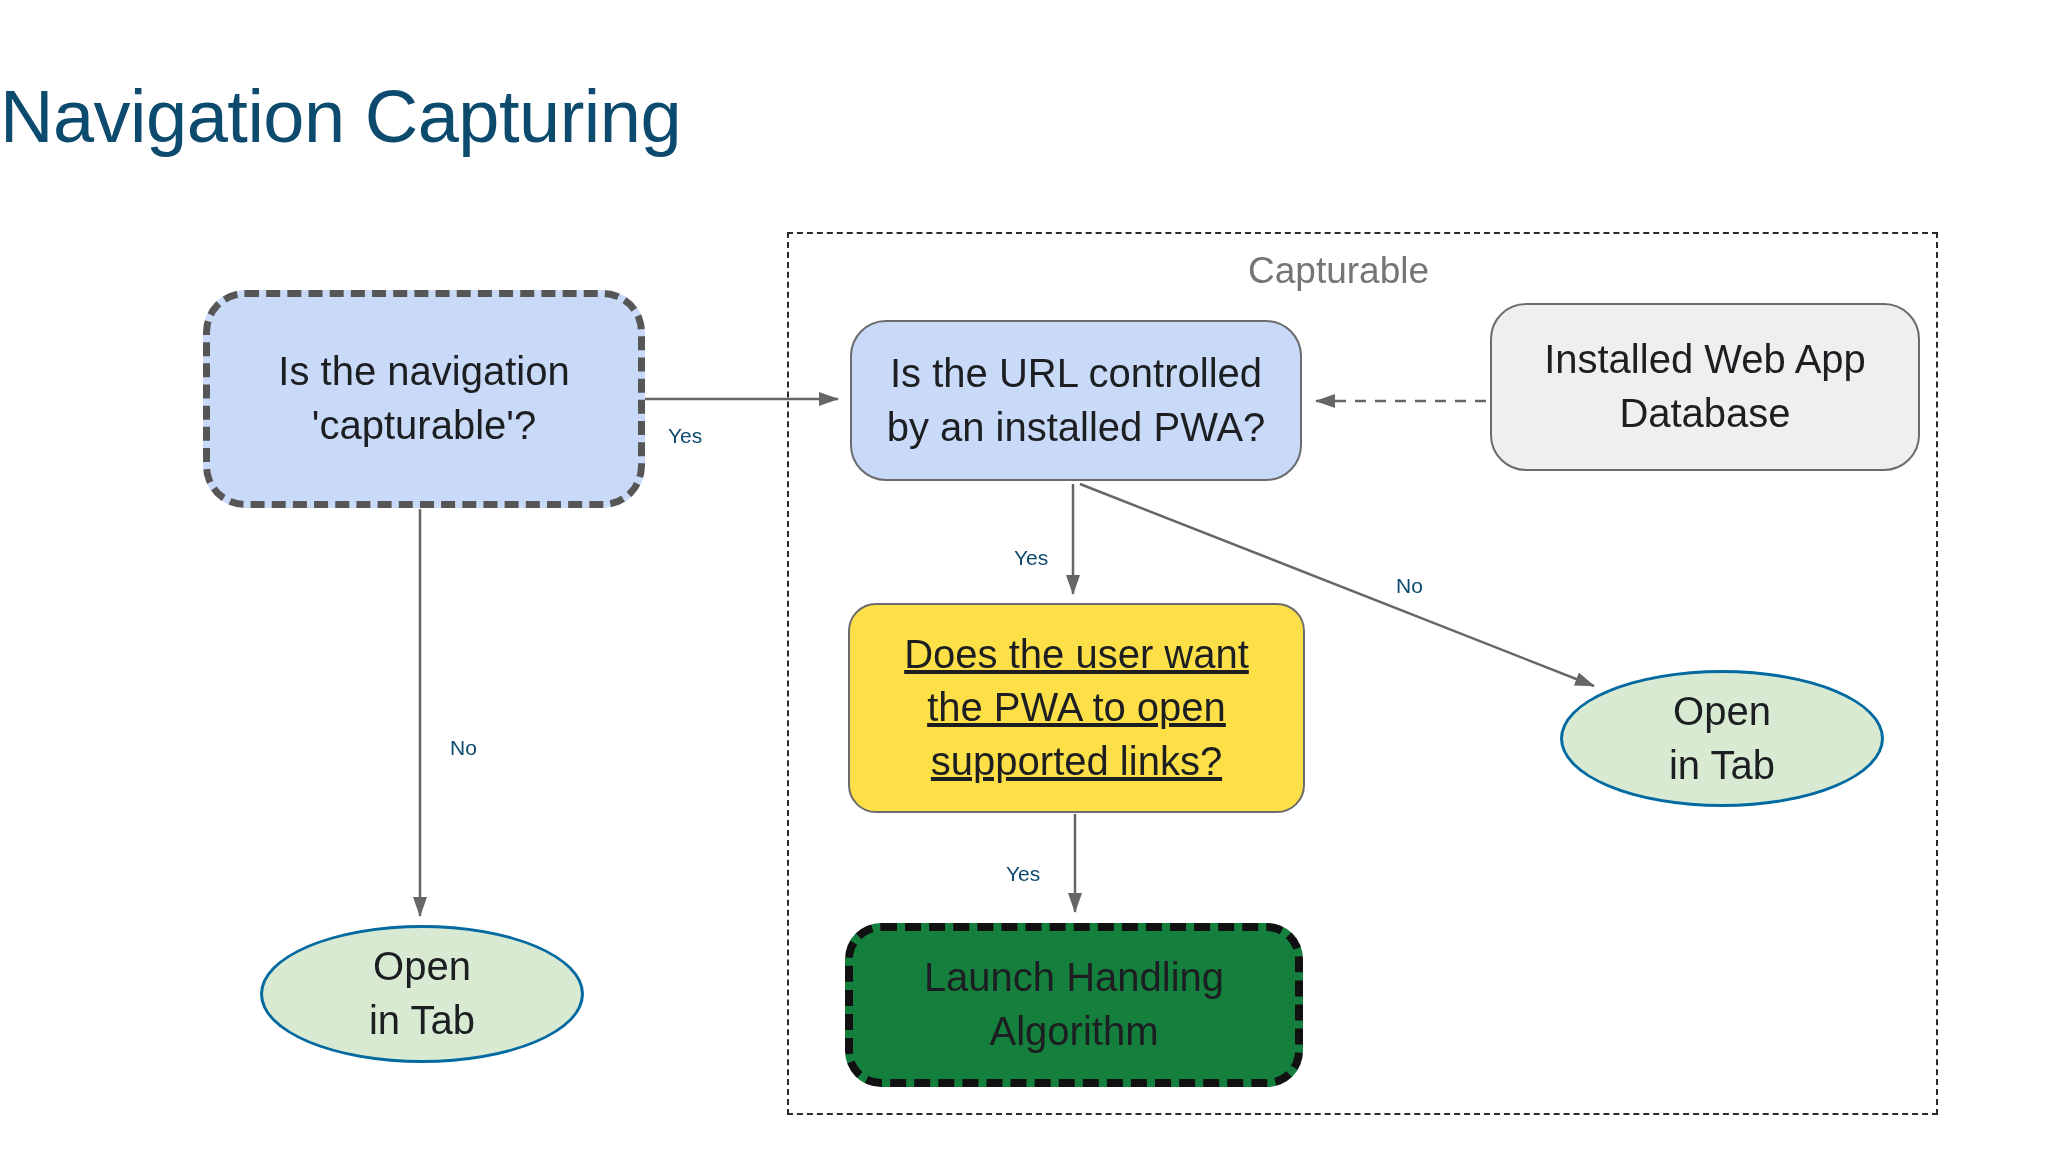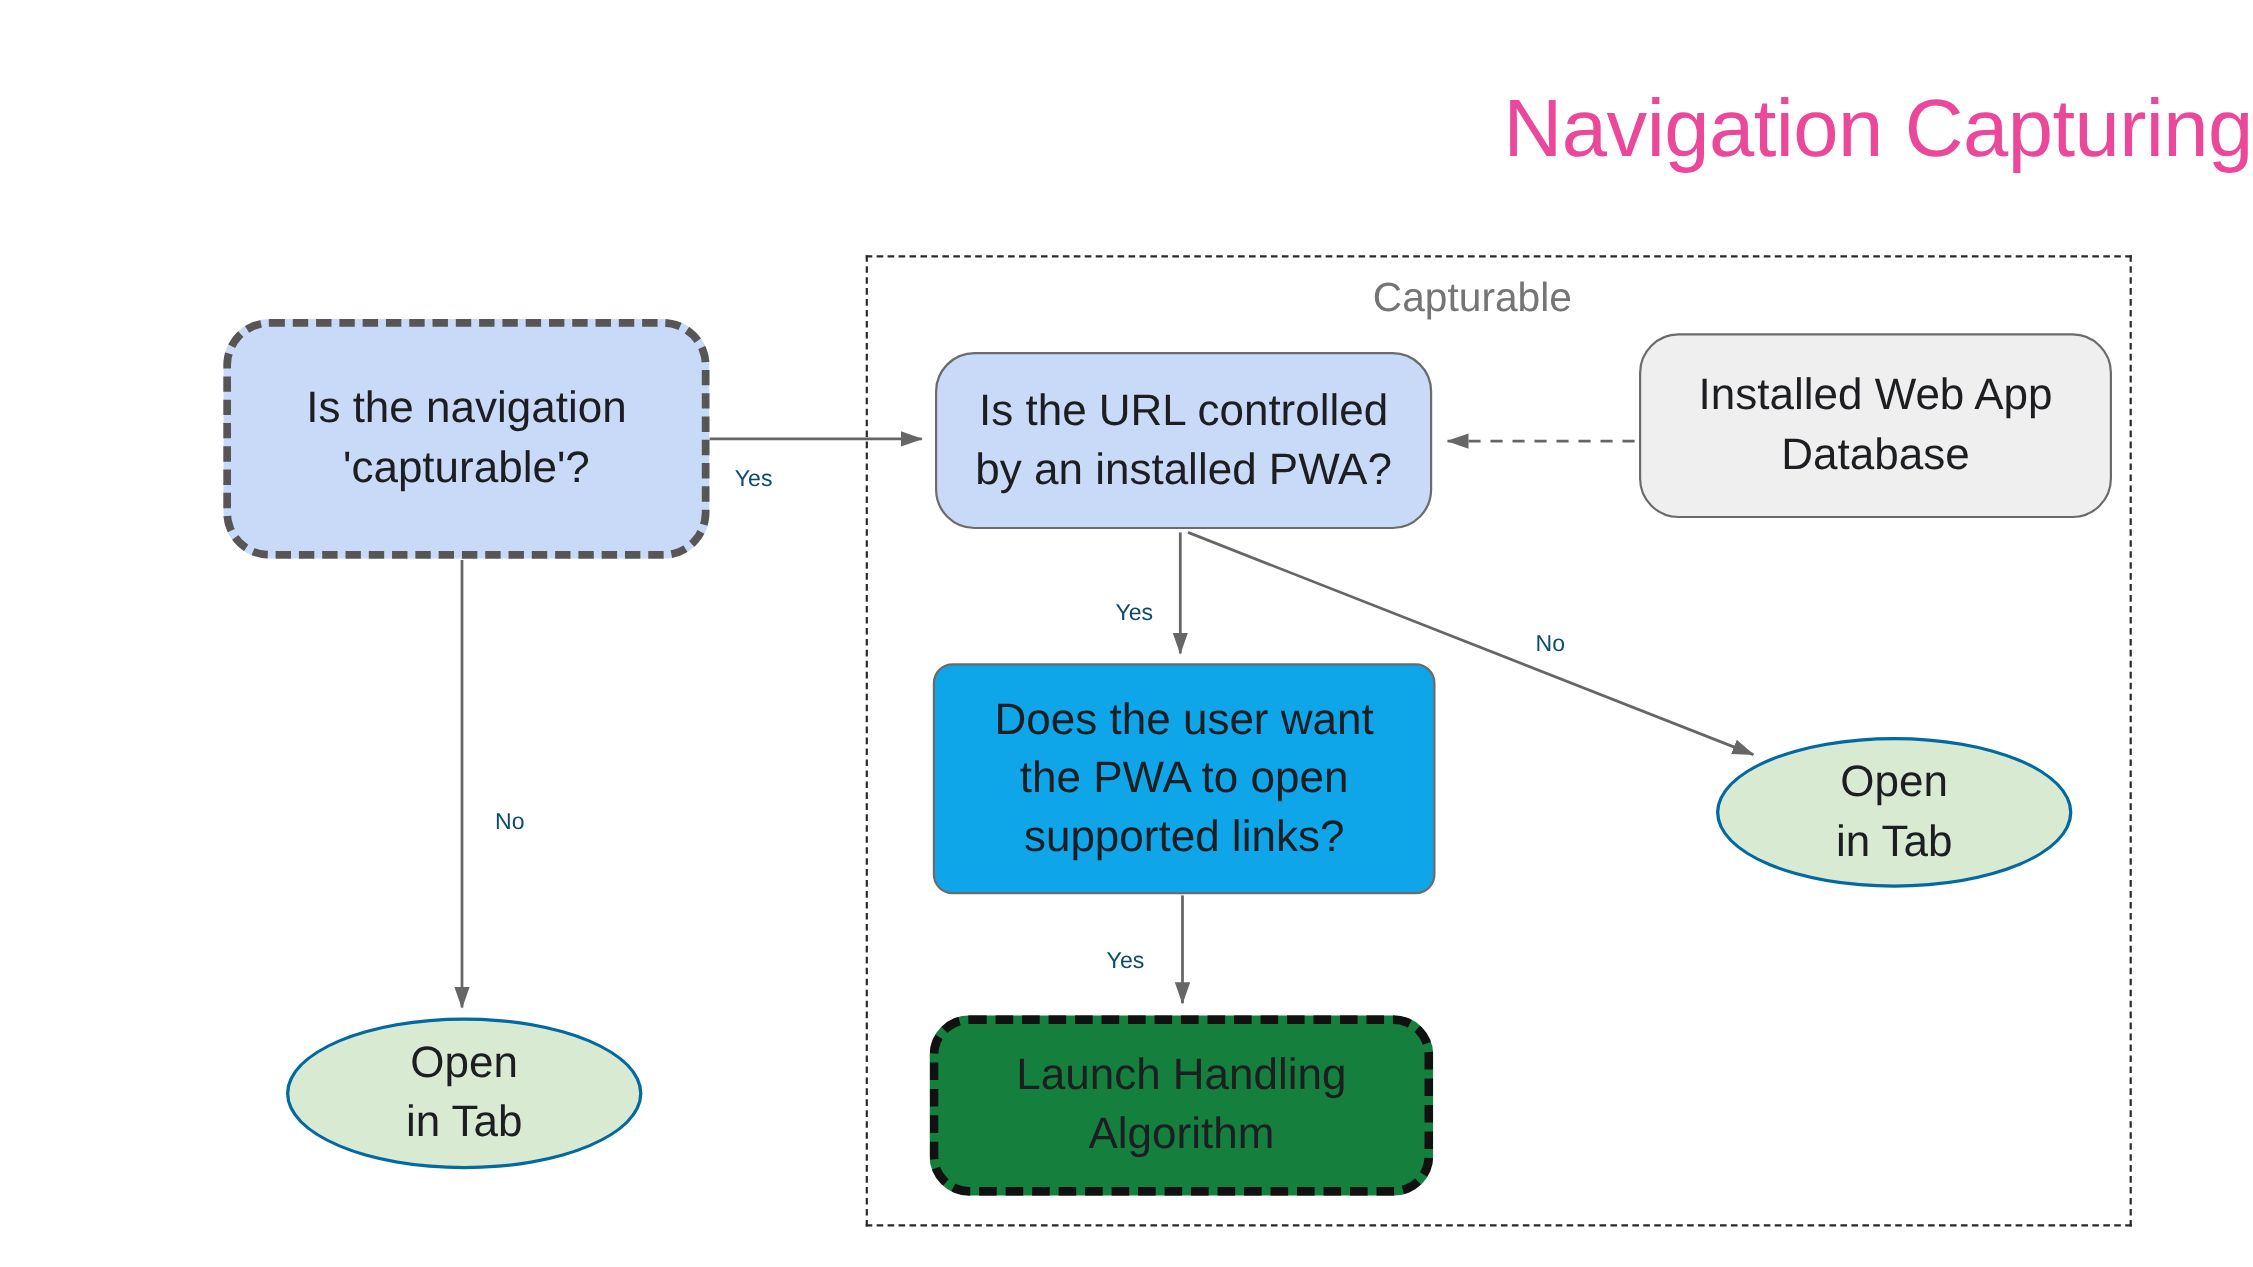--- a/index.html
+++ b/index.html
@@ -5,22 +5,22 @@
   html,body{margin:0;padding:0;background:#ffffff;}
   .canvas{
     position:relative;
     width:2048px;height:1152px;
     background:#ffffff;
     font-family:"Liberation Sans", sans-serif;
     overflow:hidden;
   }
   .title{
     position:absolute;left:0;top:74px;width:100%;
-    text-align:right;
-    font-size:74px;font-weight:500;color:#ec4899;
+    text-align:left;
+    font-size:74px;font-weight:500;color:#0c4a6e;
     letter-spacing:-0.5px;
   }
   
   .group-box{
     position:absolute;left:787px;top:232px;width:1151px;height:883px;
     border:2px dashed #2a2a2a;
     box-sizing:border-box;
     background:transparent;
   }
   .group-label{
@@ -51,23 +51,24 @@
     border-radius:36px;
   }
   .node-db{
     left:1490px;top:303px;width:430px;height:168px;
     background:#efefef;
     border:2.5px solid #6b6b6b;
     border-radius:36px;
   }
   .node-userwants{
     left:848px;top:603px;width:457px;height:210px;
-    background:#0ea5e9;
+    background:#fde047;
     border:2.5px solid #6b6b6b;
-    border-radius:18px;
+    border-radius:28px;
+    text-decoration:underline;
   }
   .node-launch{
     left:845px;top:923px;width:458px;height:164px;
     background:#15803d;
     border:8px dashed #111111;
     border-radius:36px;
   }
   .node-ellipse{
     background:#d9ead3;
     border:3px solid #0369a1;

